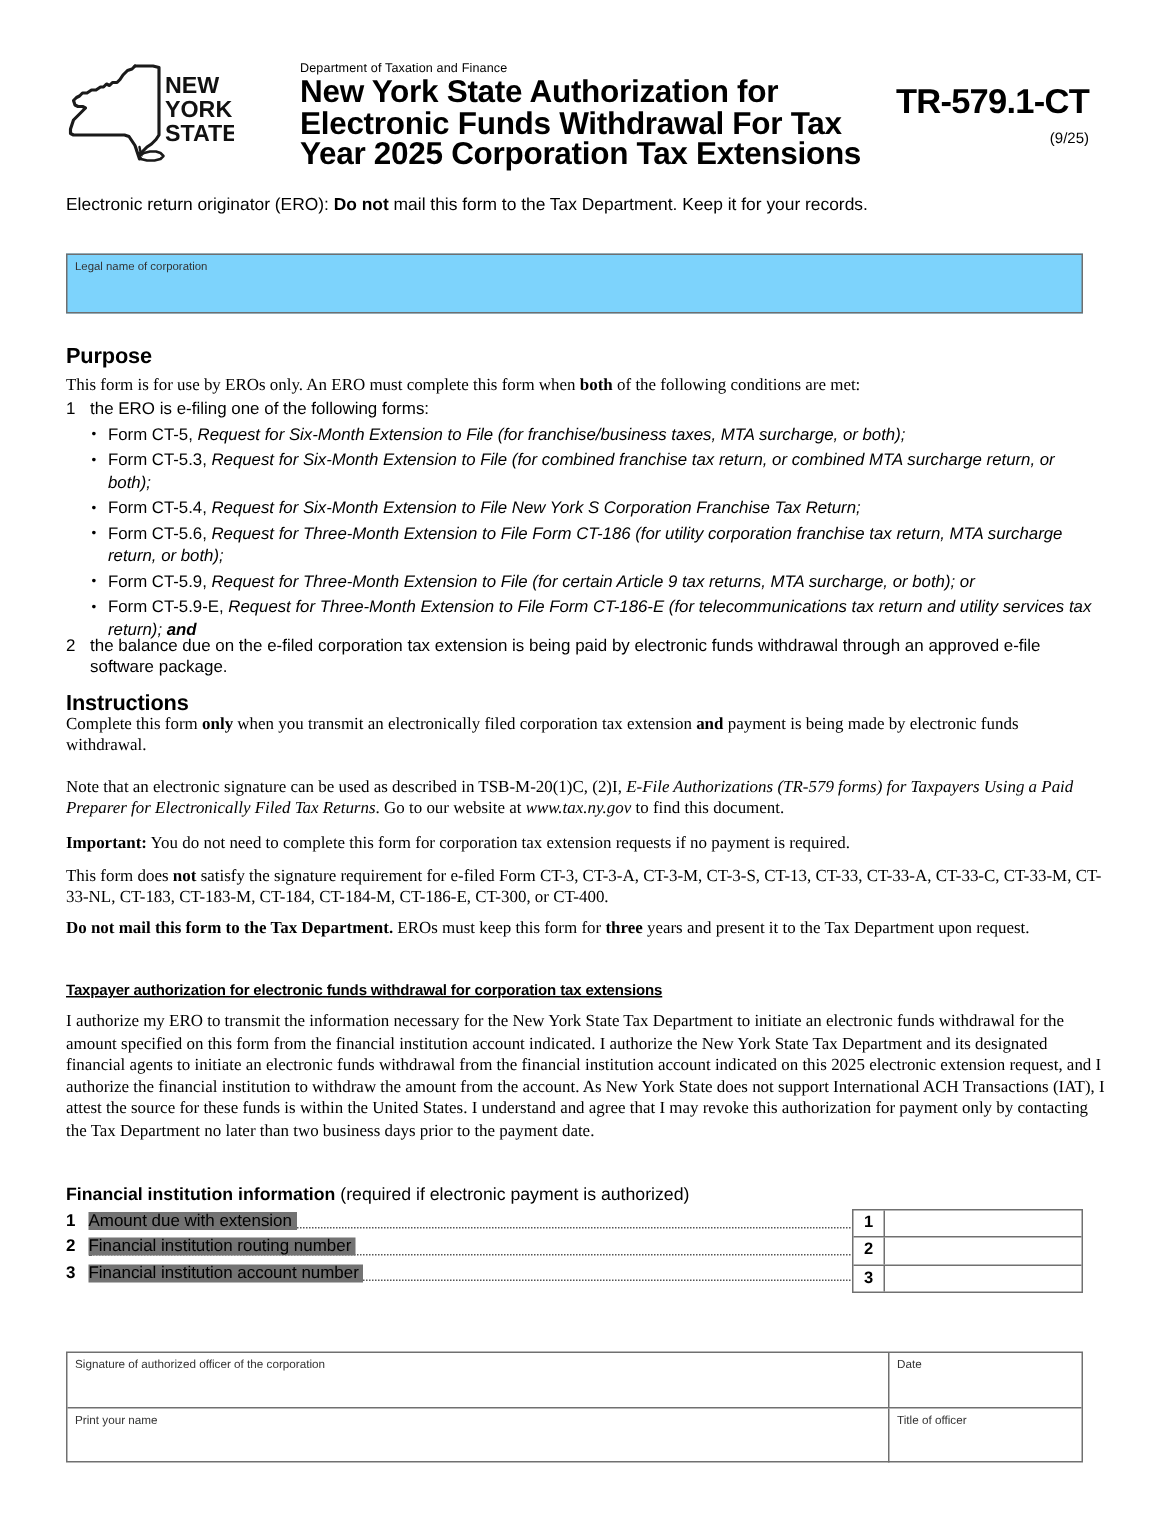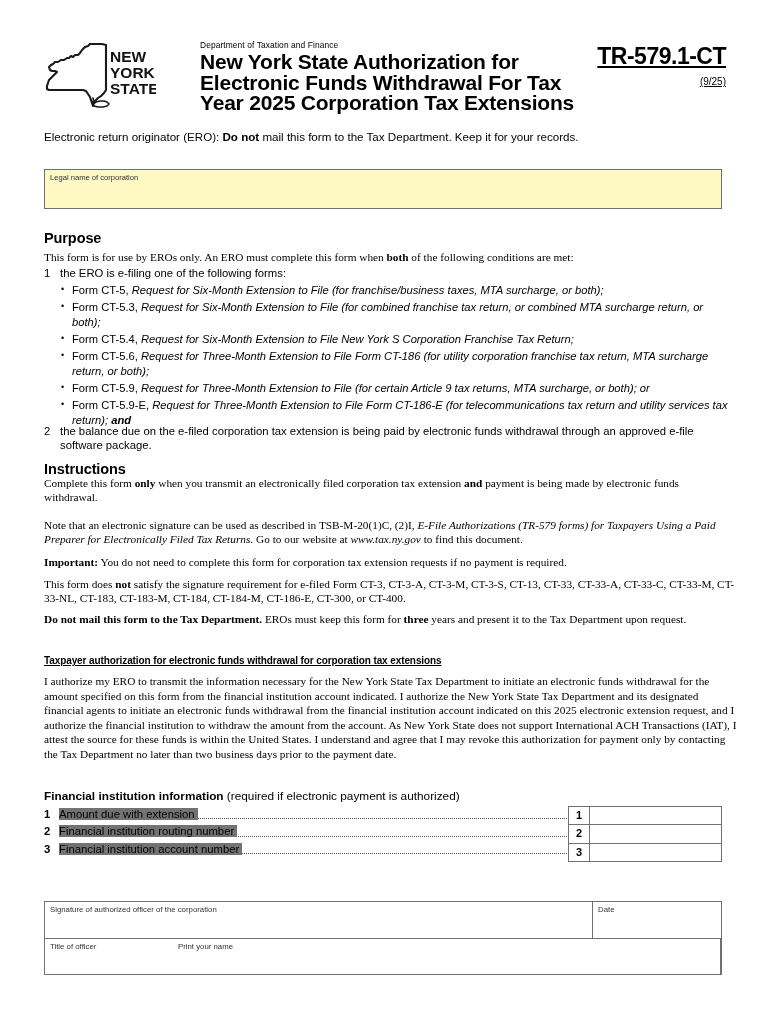--- a/index.html
+++ b/index.html
@@ -53,23 +53,22 @@
     top: 14px;
     width: 400px;
     font-size: 21px;
     font-weight: bold;
     line-height: 20.5px;
     letter-spacing: -0.2px;
   }
   .form-number {
     position: absolute;
     right: 0px;
-    top: 5px;
+    top: 16px;
     text-align: right;
-    text-decoration: underline;
   }
   .form-number .fn-main {
     font-size: 23px;
     font-weight: bold;
     letter-spacing: -0.5px;
     display: block;
   }
   .form-number .fn-rev {
     font-size: 10px;
     display: block;
@@ -88,21 +87,21 @@
 
   
   .legalname-box {
     position: absolute;
     left: 44px;
     top: 169px;
     width: 678px;
     height: 40px;
     border: 1px solid #6f6f6f;
     box-sizing: border-box;
-    background: #fef9c3;
+    background: #7dd3fc;
   }
   .legalname-box .caption {
     position: absolute;
     left: 5px;
     top: 3px;
     font-size: 7.6px;
     color: #333;
   }
 
   
@@ -408,22 +407,22 @@
   <div class="sig-block">
     <div class="sig-row">
       <div class="sig-cell left">
         <span class="cap">Signature of authorized officer of the corporation</span>
       </div>
       <div class="sig-cell right">
         <span class="cap">Date</span>
       </div>
     </div>
     <div class="sig-row">
+      <div class="sig-cell left">
+        <span class="cap">Print your name</span>
+      </div>
       <div class="sig-cell right">
         <span class="cap">Title of officer</span>
       </div>
-      <div class="sig-cell left">
-        <span class="cap">Print your name</span>
-      </div>
     </div>
   </div>
 
 </div>
 
 </body></html>

